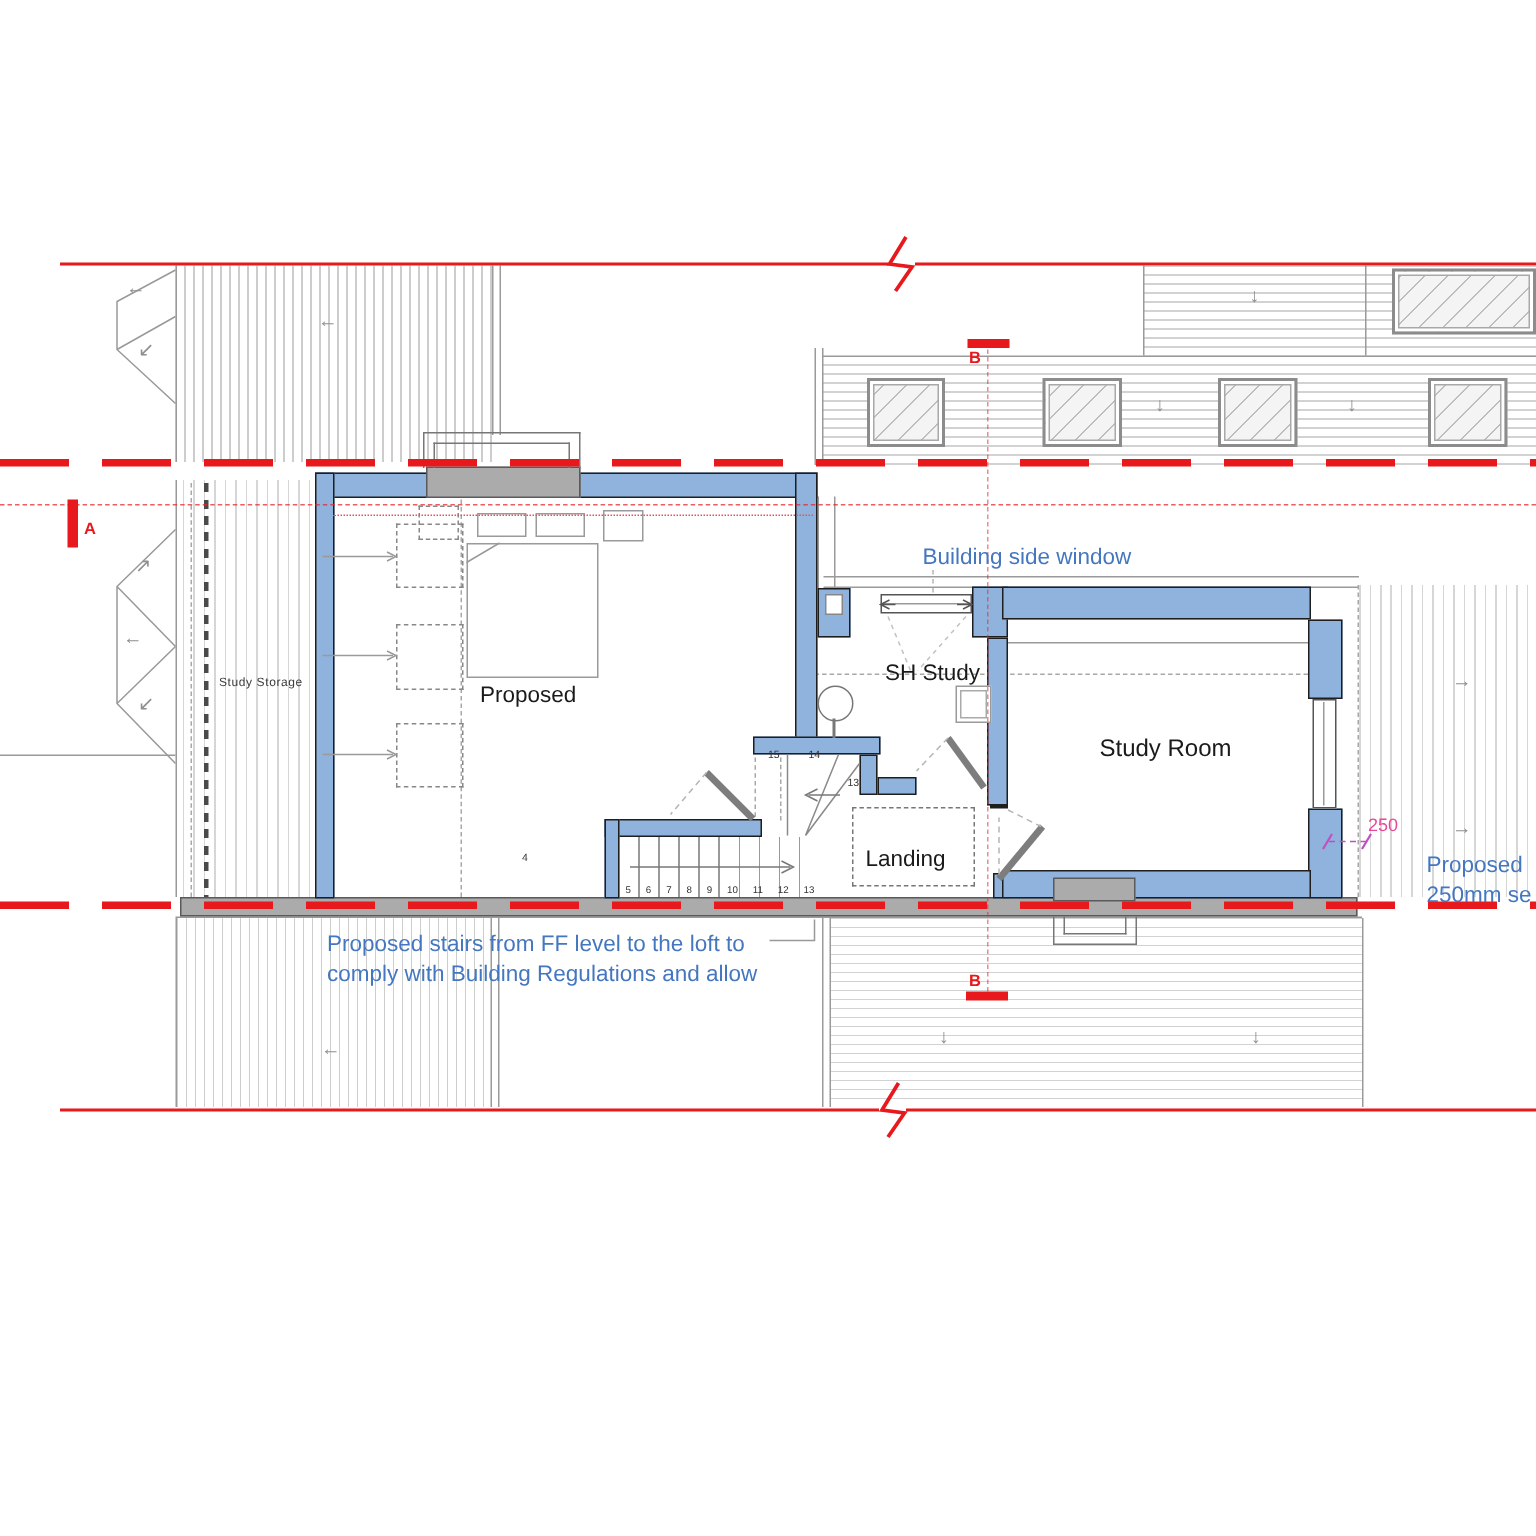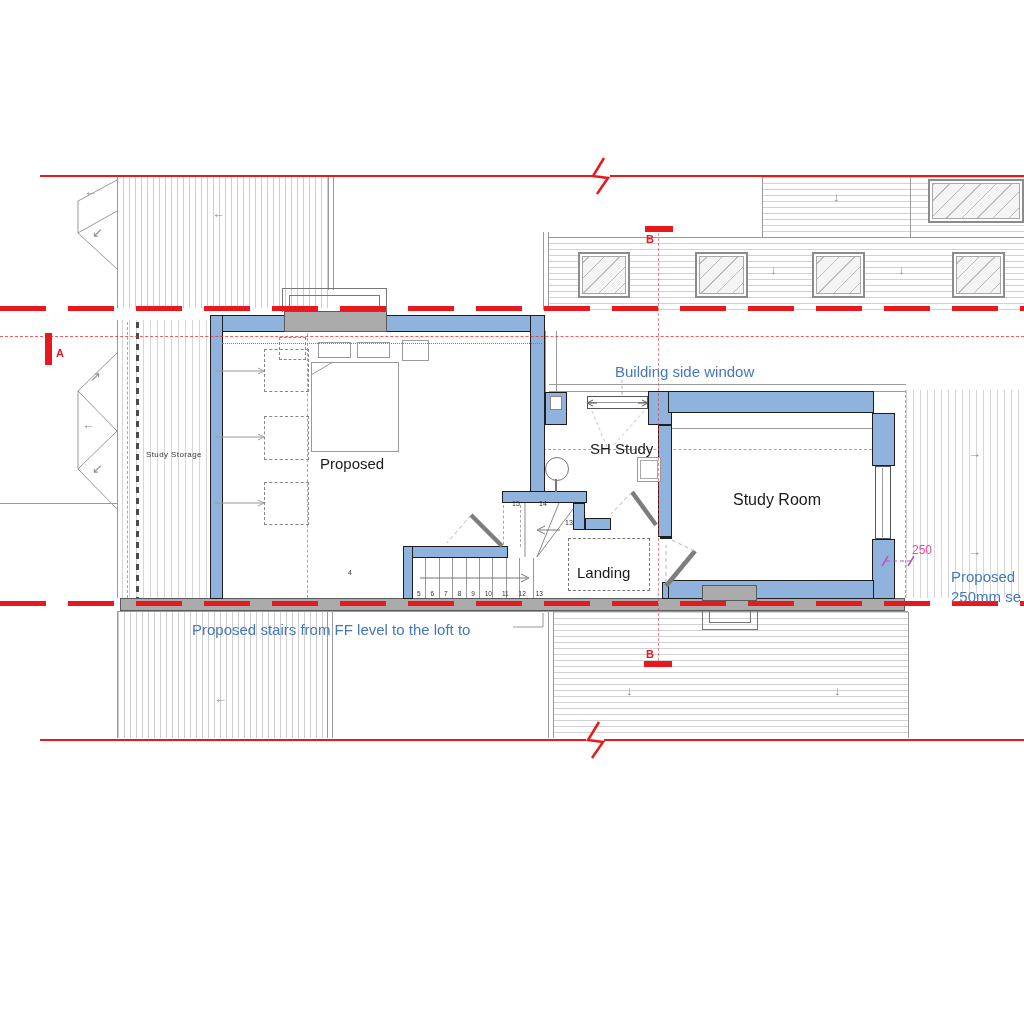--- a/index.html
+++ b/index.html
@@ -232,22 +232,23 @@
   <span class="abs arr" style="left:214px;top:692px;">←</span>
 
   <span class="abs room" style="left:320px;top:455px;">Proposed</span>
   <span class="abs room" style="left:590px;top:440px;">SH Study</span>
   <span class="abs room" style="left:733px;top:491px;font-size:16px;">Study Room</span>
   <span class="abs room" style="left:577px;top:564px;">Landing</span>
   <span class="abs eaveslbl" style="left:146px;top:450px;">Study Storage</span>
 
   <span class="abs bluetxt" style="left:615px;top:362px;">Building side window</span>
 
-  <div class="abs" style="left:192px;top:620px;">
+  <div class="abs" style="left:192px;top:620px;padding-left:26px;">
     <div class="bluetxt">Proposed stairs from FF level to the loft to</div>
+    <div class="bluetxt">comply with Building Regulations and allow</div>
   </div>
 
   <div class="abs" style="left:951px;top:567px;width:73px;overflow:hidden;">
     <div class="bluetxt">Proposed</div>
     <div class="bluetxt">250mm se</div>
   </div>
 
   <span class="abs mag" style="left:912px;top:543px;">250</span>
 
 </div>

